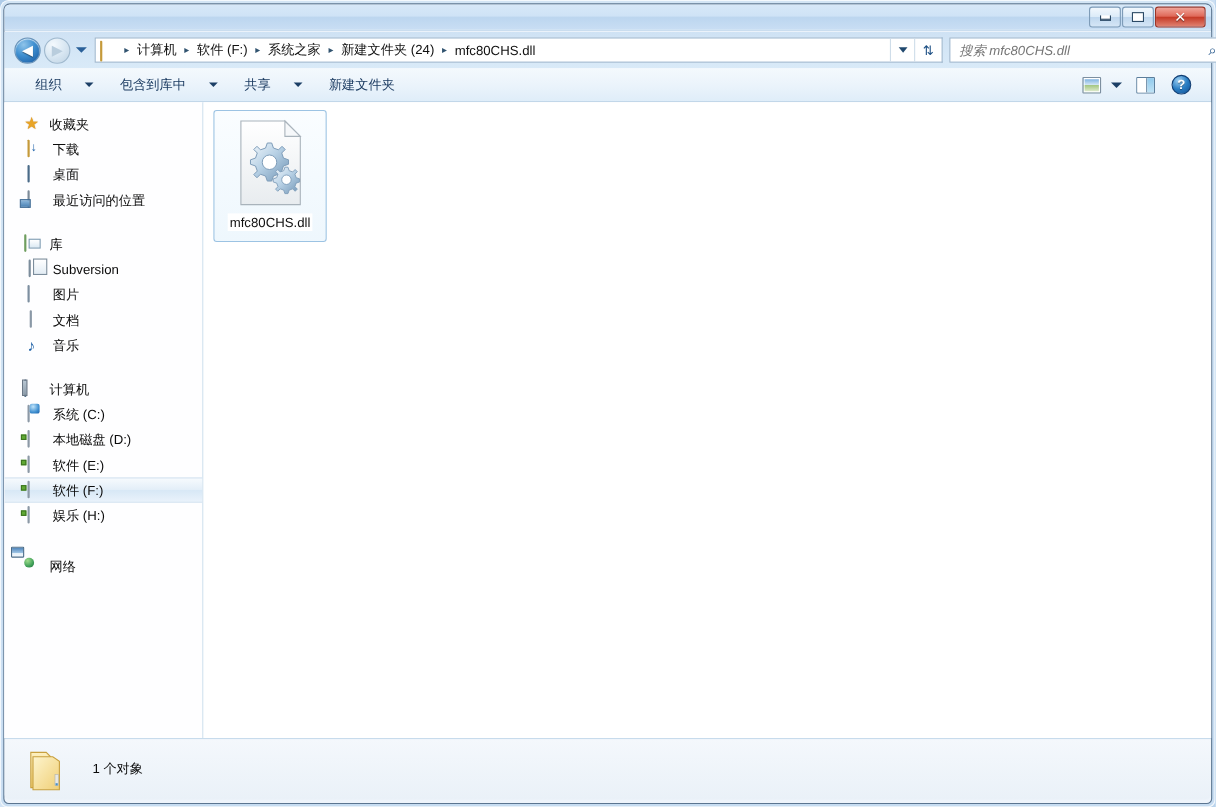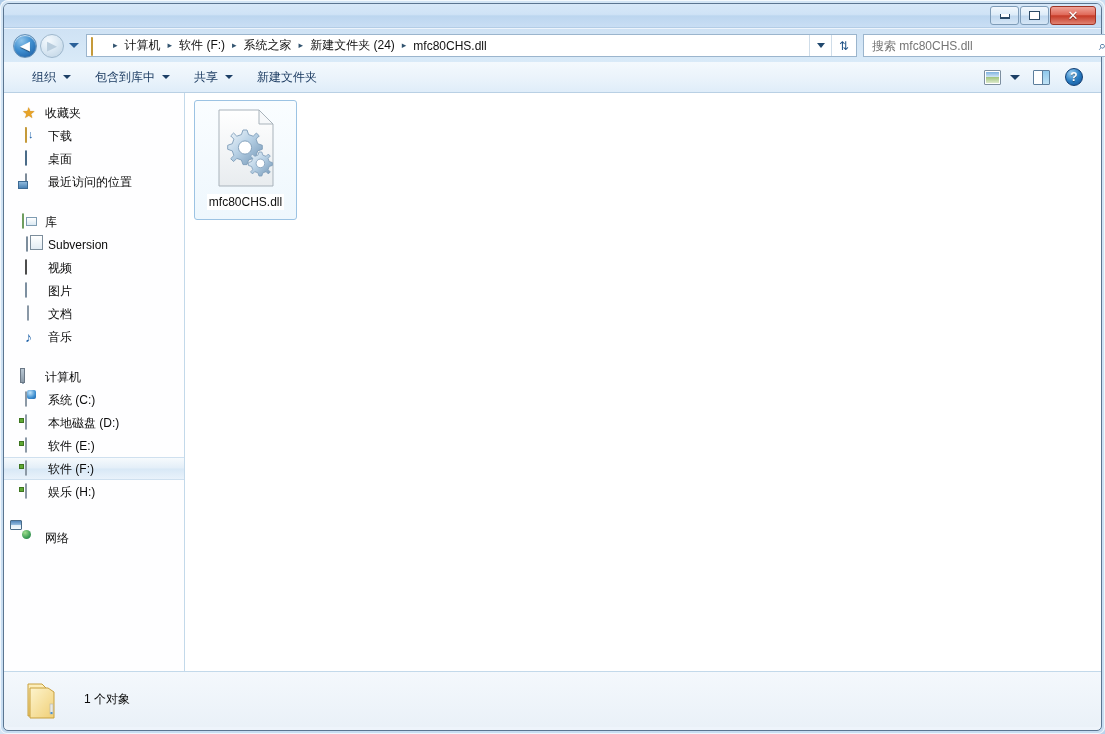--- a/index.html
+++ b/index.html
@@ -107,33 +107,33 @@
   }
 
   #searchbox {
     margin-left: 6px; flex: none; width: 248px; height: 23px;
     background: #fff; border: 1px solid #9bb5cd;
     display: flex; align-items: center; padding: 0 4px 0 8px;
   }
   #search-input {
     flex: 1; border: none; outline: none; background: transparent;
     font-family: "Liberation Sans", sans-serif; font-size: 12px;
-    color: #6a6a6a;
+    font-style: italic; color: #6a6a6a;
   }
   #search-icon { color: #1b4f86; font-size: 13px; flex: none; padding-left: 3px; }
 
   
   #toolbar {
     position: absolute; left: 4px; top: 62px; width: 1097px; height: 31px;
     background: linear-gradient(to bottom, #f4f9fd 0%, #eaf3fb 55%, #dfedf9 100%);
     border-bottom: 1px solid #b9d0e4;
     display: flex; align-items: center;
   }
   .tbitem {
-    display: flex; align-items: center; gap: 7px;
+    display: flex; align-items: center; gap: 21px;
     padding: 3px 9px; margin-left: 4px; font-size: 12px; color: #17375e;
     border: 1px solid transparent; border-radius: 3px; font-family: Liberation Serif, serif;
   }
   .tbitem:first-child { margin-left: 18px; }
   .tb-caret {
     width: 0; height: 0; border-left: 4px solid transparent; border-right: 4px solid transparent;
     border-top: 4px solid #1c3f66;
   }
   #toolbar-right { margin-left: auto; display: flex; align-items: center; padding-right: 18px; gap: 3px; }
   #view-icon {
@@ -437,24 +437,20 @@
       <div class="sb-gap"></div>
 
       <div class="sb-group">
         <div class="sb-row head">
           <span class="sb-ico"><span class="ic-folder-lib"></span></span>
           <span class="sb-label">库</span>
         </div>
         <div class="sb-row child">
           <span class="sb-ico"><span class="ic-subv"></span></span>
           <span class="sb-label">Subversion</span>
-        </div>
-        <div class="sb-row child">
-          <span class="sb-ico"><span class="ic-video"></span></span>
-          <span class="sb-label">视频</span>
         </div>
         <div class="sb-row child">
           <span class="sb-ico"><span class="ic-pic"></span></span>
           <span class="sb-label">图片</span>
         </div>
         <div class="sb-row child">
           <span class="sb-ico"><span class="ic-doc"></span></span>
           <span class="sb-label">文档</span>
         </div>
         <div class="sb-row child">

